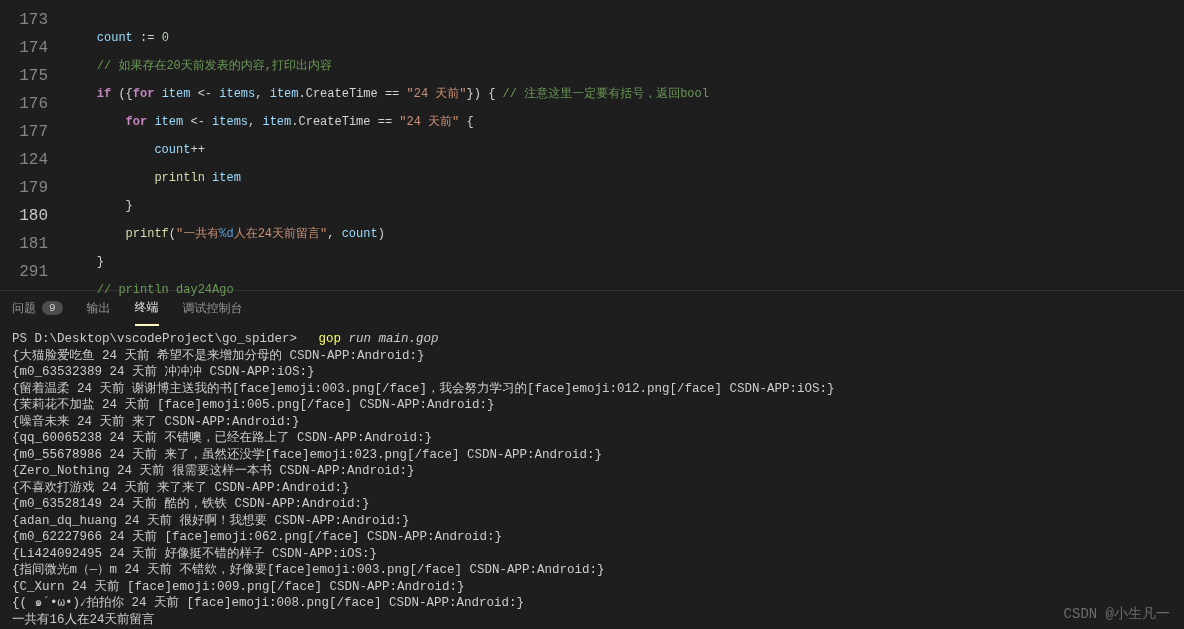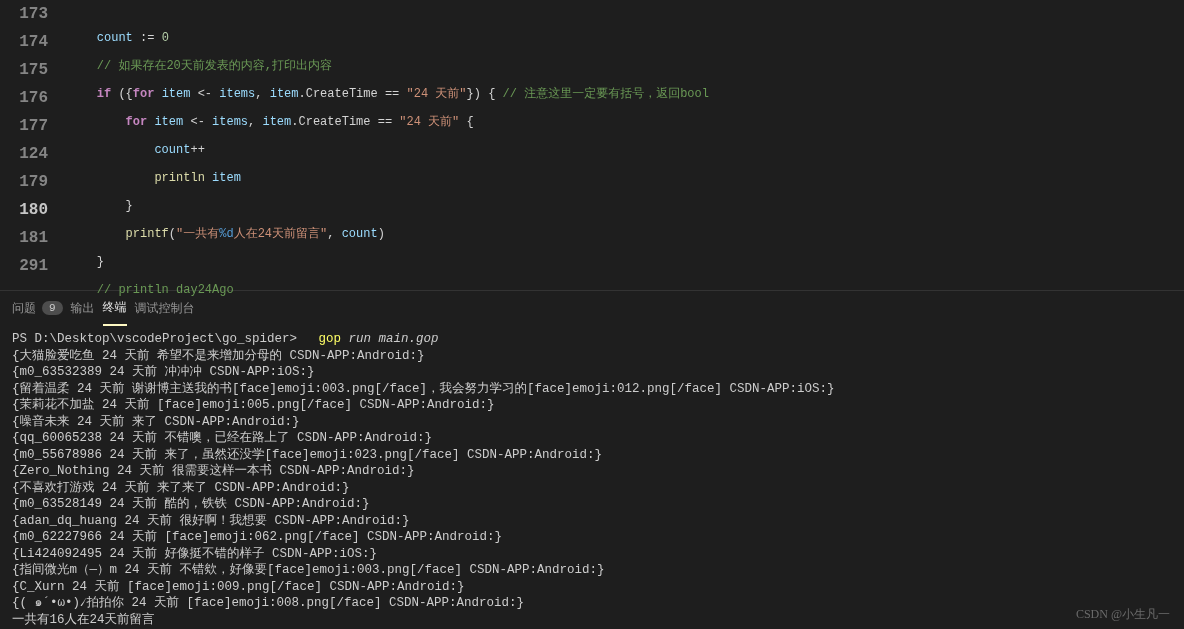--- a/index.html
+++ b/index.html
@@ -18,21 +18,21 @@
       background: #1e1e1e;
     }
     .gutter {
       width: 68px;
       text-align: right;
       padding-right: 20px;
       color: #858585;
       user-select: none;
       font-size: 16px;
       line-height: 28px;
-      font-weight: bold;
+      padding-top: 6px;
     }
     .gutter .current { color: #c6c6c6; }
     .code {
       flex: 1;
       font-size: 12px;
       line-height: 28px;
       padding-top: 24px;
       white-space: pre;
     }
     .kw { color: #c586c0; font-weight: bold; }
@@ -46,21 +46,21 @@
     .prop { color: #d4d4d4; }
     
     .panel-tabs {
       display: flex;
       align-items: center;
       background: #1e1e1e;
       border-top: 1px solid #333;
       padding: 0 12px;
       height: 35px;
       font-size: 12px;
-      gap: 8px;
+      gap: 24px;
     }
     .tab {
       color: #969696;
       cursor: pointer;
       padding: 8px 0;
       display: flex;
       align-items: center;
       gap: 6px;
     }
     .tab.active {
@@ -83,22 +83,22 @@
       background: #1e1e1e;
     }
     .prompt { color: #cccccc; }
     .cmd-gop { color: #ffff66; margin-left: 14px; }
     .cmd-rest { color: #cccccc; font-style: italic; }
     .watermark {
       position: absolute;
       right: 14px;
       bottom: 6px;
       color: #6b6b6b;
-      font-size: 12px;
-      font-family: Liberation Serif, serif;
+      font-size: 14px;
+      font-family: Liberation Mono, monospace;
     }
   </style>
 </head>
 <body>
 
 <div class="editor">
   <div class="gutter">
       <div>173</div>
       <div>174</div>
       <div>175</div>

